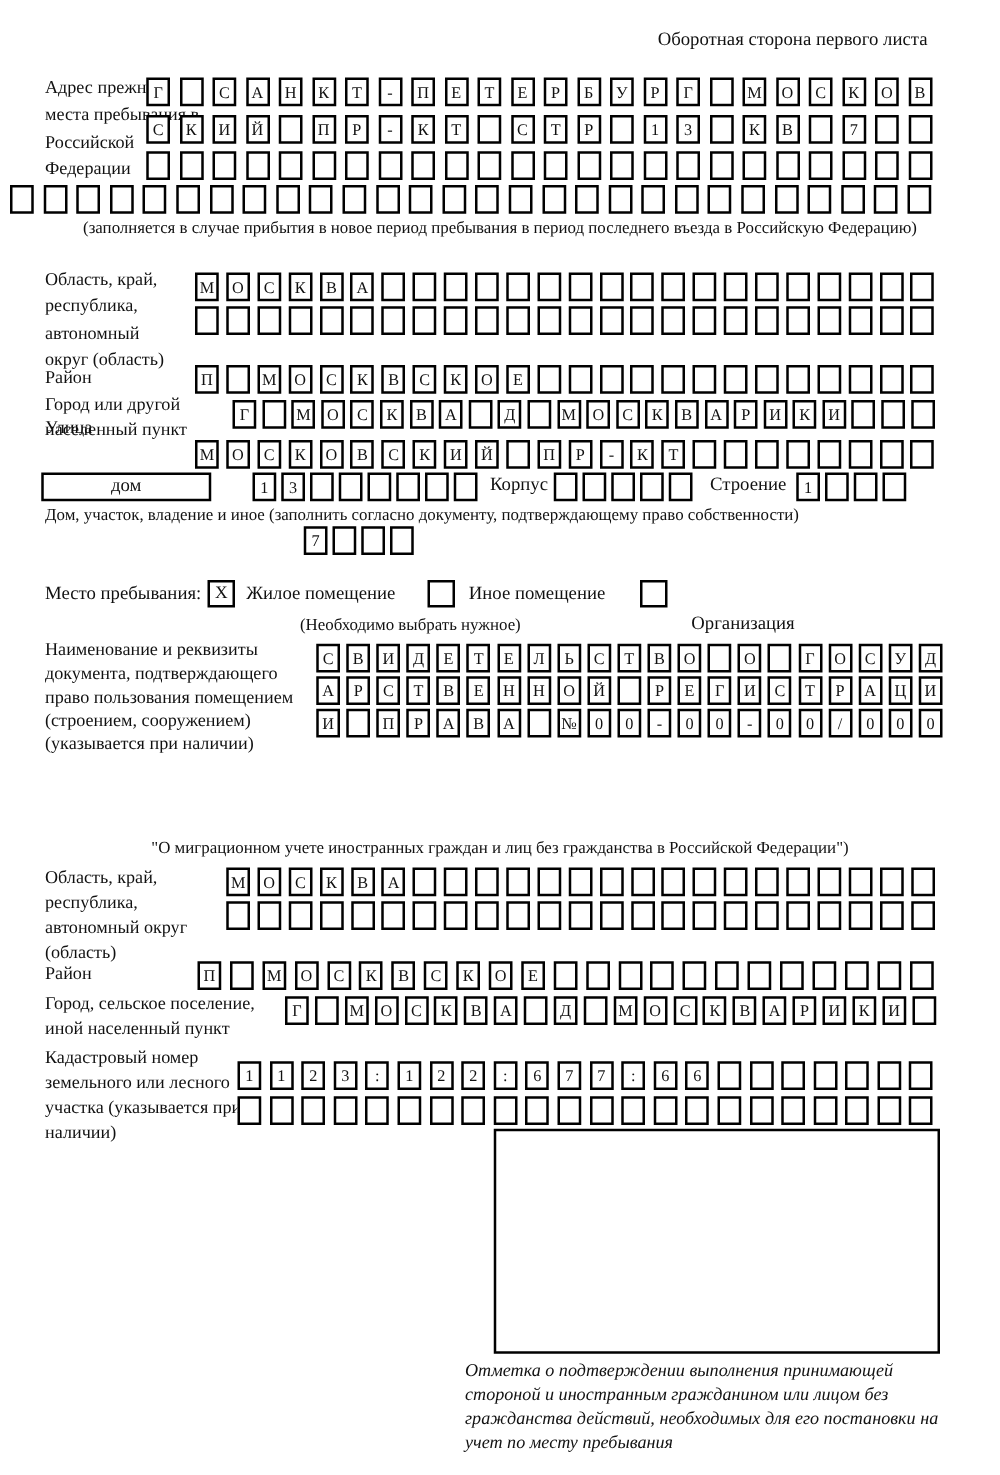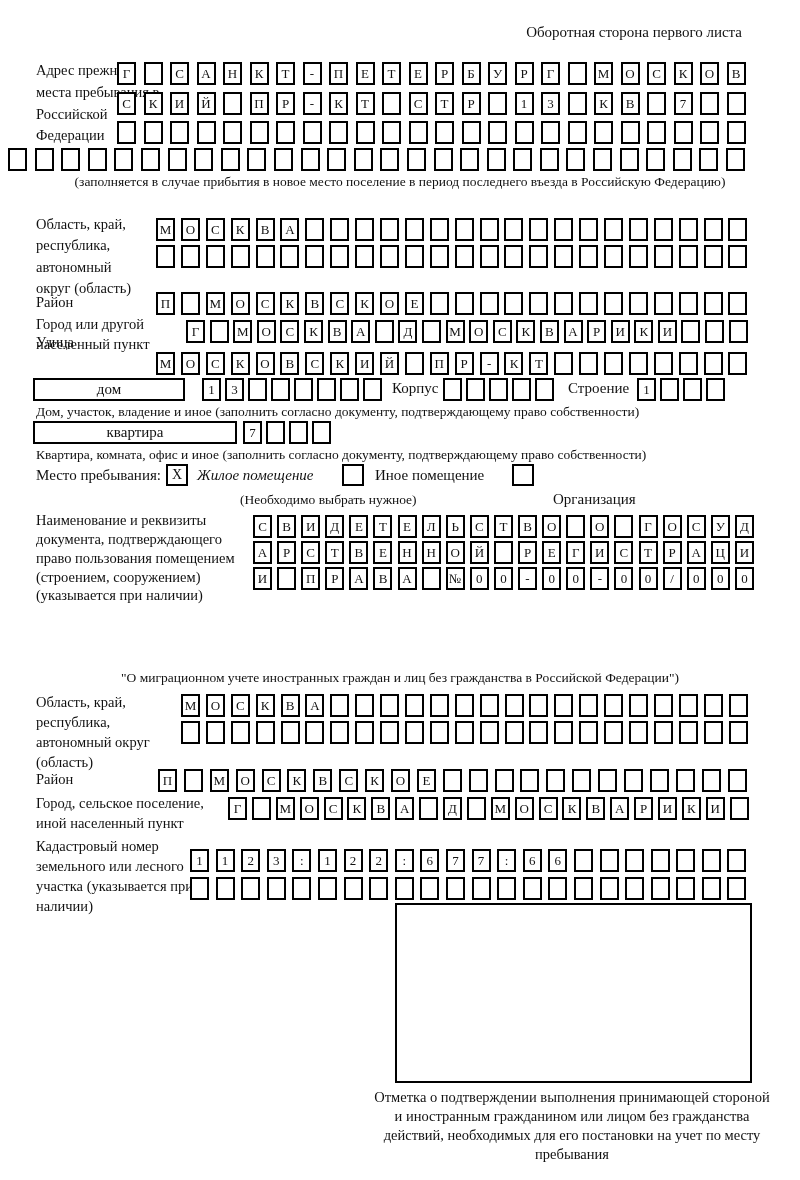--- a/index.html
+++ b/index.html
@@ -21,21 +21,21 @@
   .widebox{
     box-sizing:border-box;border:2px solid #000;display:flex;align-items:center;justify-content:center;
     font-size:15px;background:#fff;
   }
   .checkbox{
     box-sizing:border-box;width:22px;height:22px;border:2px solid #000;display:flex;
     align-items:center;justify-content:center;font-size:14px;background:#fff;
   }
   .opt-label{font-size:15px;white-space:nowrap;}
   .stamp-box{box-sizing:border-box;border:2px solid #000;background:#fff;}
-  .caption{font-size:14.5px;line-height:1.32;text-align:center;}
+  .caption{font-size:14.5px;line-height:1.32;text-align:left;font-style:italic;}
   .center{text-align:center;width:800px;left:0;}
 </style>
 </head>
 <body>
 
 <div class="page">
 
   <div class="abs hdr-note" style="right:58px;top:24px;">Оборотная сторона первого листа</div>
 
   <div class="abs lbl" style="left:36px;top:60px;width:135px;line-height:1.5;">Адрес прежнего места пребывания в Российской Федерации</div>
@@ -140,21 +140,21 @@
       <span class="cell"></span>
       <span class="cell"></span>
       <span class="cell"></span>
       <span class="cell"></span>
       <span class="cell"></span>
       <span class="cell"></span>
       <span class="cell"></span>
       <span class="cell"></span>
       <span class="cell"></span>
     </div>
-  <div class="abs note center" style="top:174px;">(заполняется в случае прибытия в новое место поселение в период последнего въезда в Российскую Федерацию)</div>
+  <div class="abs note center" style="top:174px;">(заполняется в случае прибытия в новое период пребывания в период последнего въезда в Российскую Федерацию)</div>
 
 
   <div class="abs lbl" style="left:36px;top:214px;width:112px;line-height:1.47;">Область, край, республика, автономный округ (область)</div>
   <div class="abs cellrow" style="left:156px;top:218px;gap:5.9px;">
       <span class="cell">М</span>
       <span class="cell">О</span>
       <span class="cell">С</span>
       <span class="cell">К</span>
       <span class="cell">В</span>
       <span class="cell">А</span>
@@ -281,21 +281,21 @@
       <span class="cell"></span>
       <span class="cell"></span>
       <span class="cell"></span>
       <span class="cell"></span>
       <span class="cell"></span>
       <span class="cell"></span>
       <span class="cell"></span>
       <span class="cell"></span>
     </div>
 
-  <div class="abs widebox" style="left:33px;top:378px;width:152px;height:23px;">
+  <div class="abs widebox" style="left:33px;top:378px;width:136px;height:23px;">
     <span>дом</span>
   </div>
   <div class="abs cellrow" style="left:202px;top:378px;gap:4px;">
       <span class="cell">1</span>
       <span class="cell">3</span>
       <span class="cell"></span>
       <span class="cell"></span>
       <span class="cell"></span>
       <span class="cell"></span>
       <span class="cell"></span>
@@ -311,36 +311,32 @@
     </div>
   <div class="abs opt-label" style="left:568px;top:380px;">Строение</div>
   <div class="abs cellrow" style="left:637px;top:378px;gap:4px;">
       <span class="cell">1</span>
       <span class="cell"></span>
       <span class="cell"></span>
       <span class="cell"></span>
     </div>
   <div class="abs note" style="left:36px;top:404px;">Дом, участок, владение и иное (заполнить согласно документу, подтверждающему право собственности)</div>
 
-  <div class="abs widebox" style="left:33px;top:421px;width:204px;height:23px;">
-    <span>квартира</span>
-  </div>
   <div class="abs cellrow" style="left:243px;top:421px;gap:4px;">
       <span class="cell">7</span>
       <span class="cell"></span>
       <span class="cell"></span>
       <span class="cell"></span>
     </div>
-  <div class="abs note" style="left:36px;top:447px;">Квартира, комната, офис и иное (заполнить согласно документу, подтверждающему право собственности)</div>
 
   <div class="abs opt-label" style="left:36px;top:467px;">Место пребывания:</div>
   <div class="abs checkbox" style="left:166px;top:464px;">
     <span>X</span>
   </div>
-  <div class="abs opt-label" style="left:197px;top:467px;font-style:italic;">Жилое помещение</div>
+  <div class="abs opt-label" style="left:197px;top:467px;">Жилое помещение</div>
   <div class="abs checkbox" style="left:342px;top:464px;">
     <span></span>
   </div>
   <div class="abs opt-label" style="left:375px;top:467px;">Иное помещение</div>
   <div class="abs checkbox" style="left:512px;top:464px;">
     <span></span>
   </div>
   <div class="abs opt-label" style="left:553px;top:467px;margin-top:24px;">Организация</div>
   <div class="abs note" style="left:240px;top:492px;">(Необходимо выбрать нужное)</div>
 

